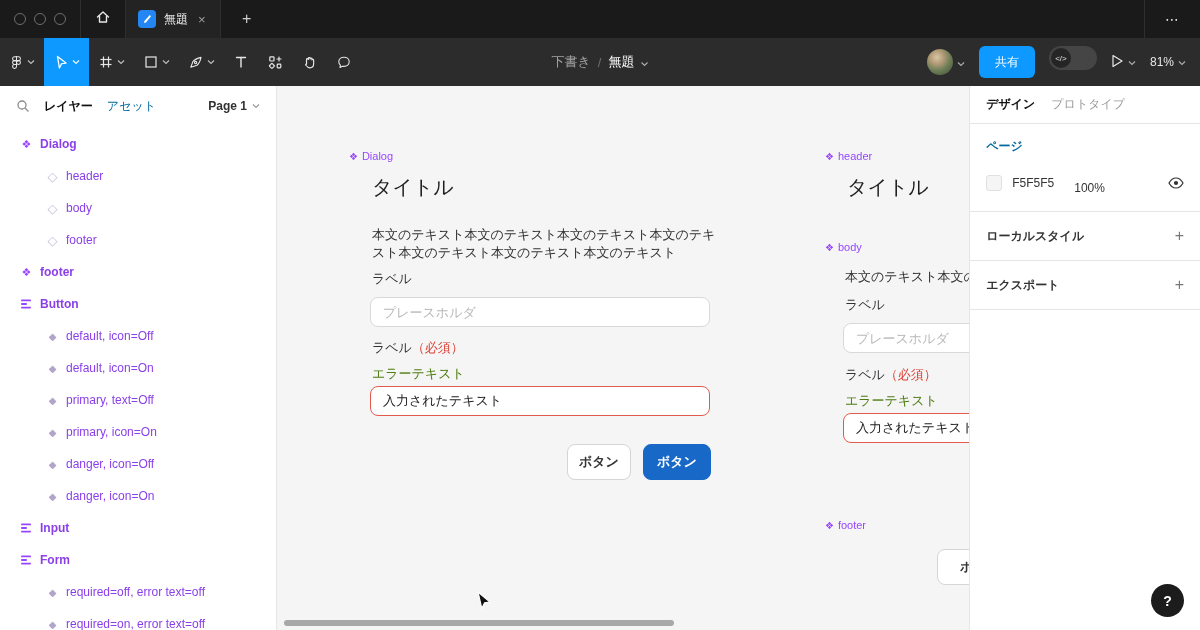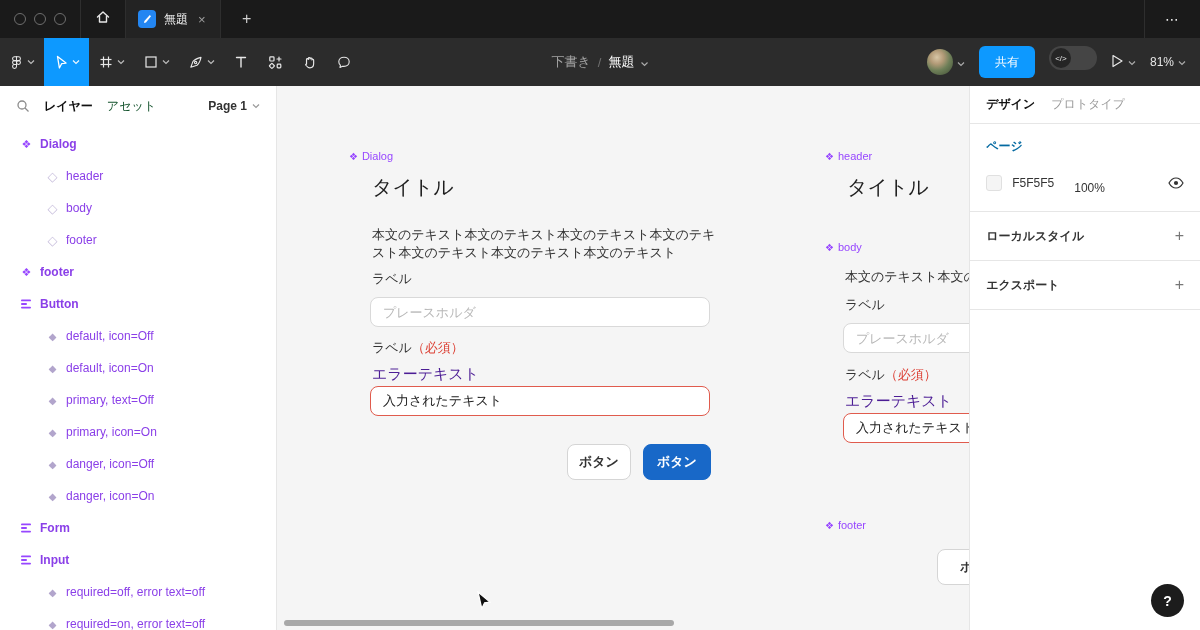--- a/index.html
+++ b/index.html
@@ -42,42 +42,42 @@
   
   .main { display:flex; height:544px; }
   .sidebar { width:288px; background:#fff; border-right:1px solid #E6E6E6; overflow:hidden; }
   .canvas { width:720px; position:relative; background:#F5F5F5; overflow:hidden; }
   .inspector { width:240px; background:#fff; border-left:1px solid #E6E6E6; }
 
   
   .panel-tabs { height:40px; display:flex; align-items:center; padding:0 16px; gap:14px; font-size:12px; }
   .pt-search { margin-right:0; display:flex; }
   .pt-layers { color:#111; font-weight:700; }
-  .pt-assets { color:#14532d; }
+  .pt-assets { color:#0369a1; }
   .pt-page { margin-left:auto; color:#333; display:flex; align-items:center; gap:5px; font-weight:600;}
   .layers-list { padding-top:2px; }
   .layer-row { height:32px; display:flex; align-items:center; gap:7px; font-size:12px; color:#8A3FE8; }
   .layer-row.depth-1 { padding-left:20px; }
   .layer-row.depth-2 { padding-left:46px; }
   .layer-row.bold .layer-label { font-weight:700; }
   .licon { display:none; align-items:center; justify-content:center; width:13px; }
   .layer-row.type-component .icon-component { display:inline-flex; color:#9747FF; font-size:11px; }
   .layer-row.type-instance-outline .icon-instance-outline { display:inline-flex; color:#C7BDDC; font-size:13px; }
   .layer-row.type-variant .icon-variant { display:inline-flex; color:#B2A5CC; font-size:10px; }
   .layer-row.type-component-set .icon-component-set { display:inline-flex; }
 
   
   .abs { position:absolute; }
   .frame-label { font-size:11px; color:#9747FF; display:flex; align-items:center; gap:4px; white-space:nowrap; }
   .frame-label .fl-ic { font-size:10px; }
   .cv-title { font-size:20px; font-weight:500; color:#1E1E1E; white-space:nowrap; }
   .cv-body { font-size:13px; line-height:17.5px; color:#333; }
   .cv-label { font-size:13px; color:#333; white-space:nowrap; }
   .cv-required { color:#DC3E32; }
-  .cv-error { font-size:15px; color:#4c1d95; white-space:nowrap; }
+  .cv-error { font-size:13px; color:#4d7c0f; white-space:nowrap; }
   .cv-input { height:30px; width:340px; background:#fff; border:1px solid #D9D9D9; border-radius:8px; font-size:13px; padding:0 12px; color:#222; font-family:inherit; }
   .cv-input::placeholder { color:#B8B8B8; }
   .cv-input.error { border-color:#E05B4D; }
   .btn { height:36px; border-radius:8px; font-size:13px; font-weight:600; font-family:inherit; display:flex; align-items:center; justify-content:center; }
   .btn-secondary { background:#fff; border:1px solid #D5D5D5; color:#333; }
   .btn-primary { background:#1868C8; border:1px solid #1868C8; color:#fff; }
   .hscrollbar { position:absolute; left:7px; top:534px; width:390px; height:6px; border-radius:3px; background:#A8A8A8; }
 
   
   .insp-tabs { height:38px; display:flex; align-items:center; gap:16px; padding:0 16px; font-size:12px; border-bottom:1px solid #E6E6E6; }
@@ -382,32 +382,32 @@
         </div>
         <div class="layer-row depth-1 type-component-set bold">
 
           <span class="licon icon-component-set">
             <svg width="11" height="10" viewBox="0 0 11 10" fill="#9747FF">
               <rect x="0" y="0.5" width="10" height="1.8" rx="0.9"></rect>
               <rect x="0" y="4.1" width="6" height="1.8" rx="0.9"></rect>
               <rect x="0" y="7.7" width="10" height="1.8" rx="0.9"></rect>
             </svg>
           </span>
-          <span class="layer-label">Form</span>
+          <span class="layer-label">Input</span>
         </div>
         <div class="layer-row depth-1 type-component-set bold">
 
           <span class="licon icon-component-set">
             <svg width="11" height="10" viewBox="0 0 11 10" fill="#9747FF">
               <rect x="0" y="0.5" width="10" height="1.8" rx="0.9"></rect>
               <rect x="0" y="4.1" width="6" height="1.8" rx="0.9"></rect>
               <rect x="0" y="7.7" width="10" height="1.8" rx="0.9"></rect>
             </svg>
           </span>
-          <span class="layer-label">Input</span>
+          <span class="layer-label">Form</span>
         </div>
         <div class="layer-row depth-2 type-variant">
 
           <span class="licon icon-variant">◆</span>
 
           <span class="layer-label">required=off, error text=off</span>
         </div>
         <div class="layer-row depth-2 type-variant">
 
           <span class="licon icon-variant">◆</span>

